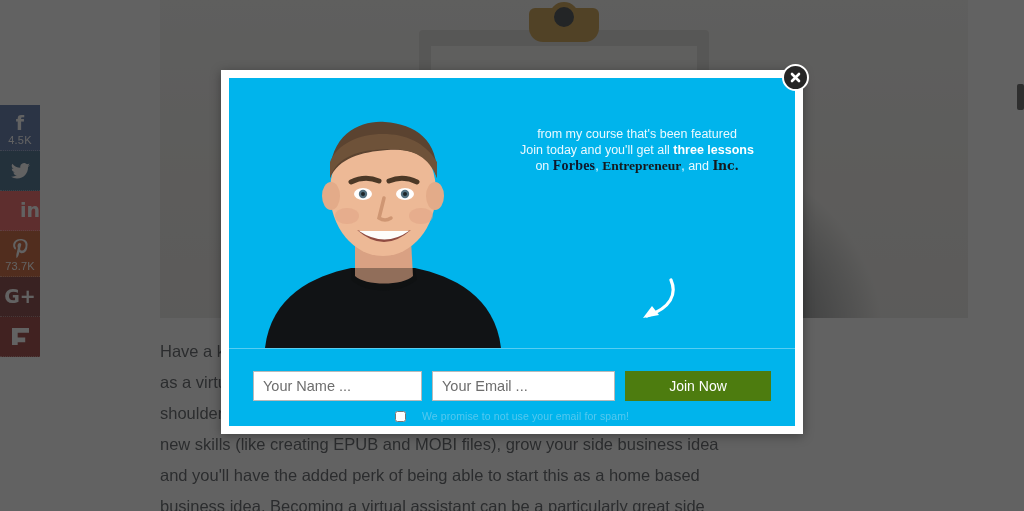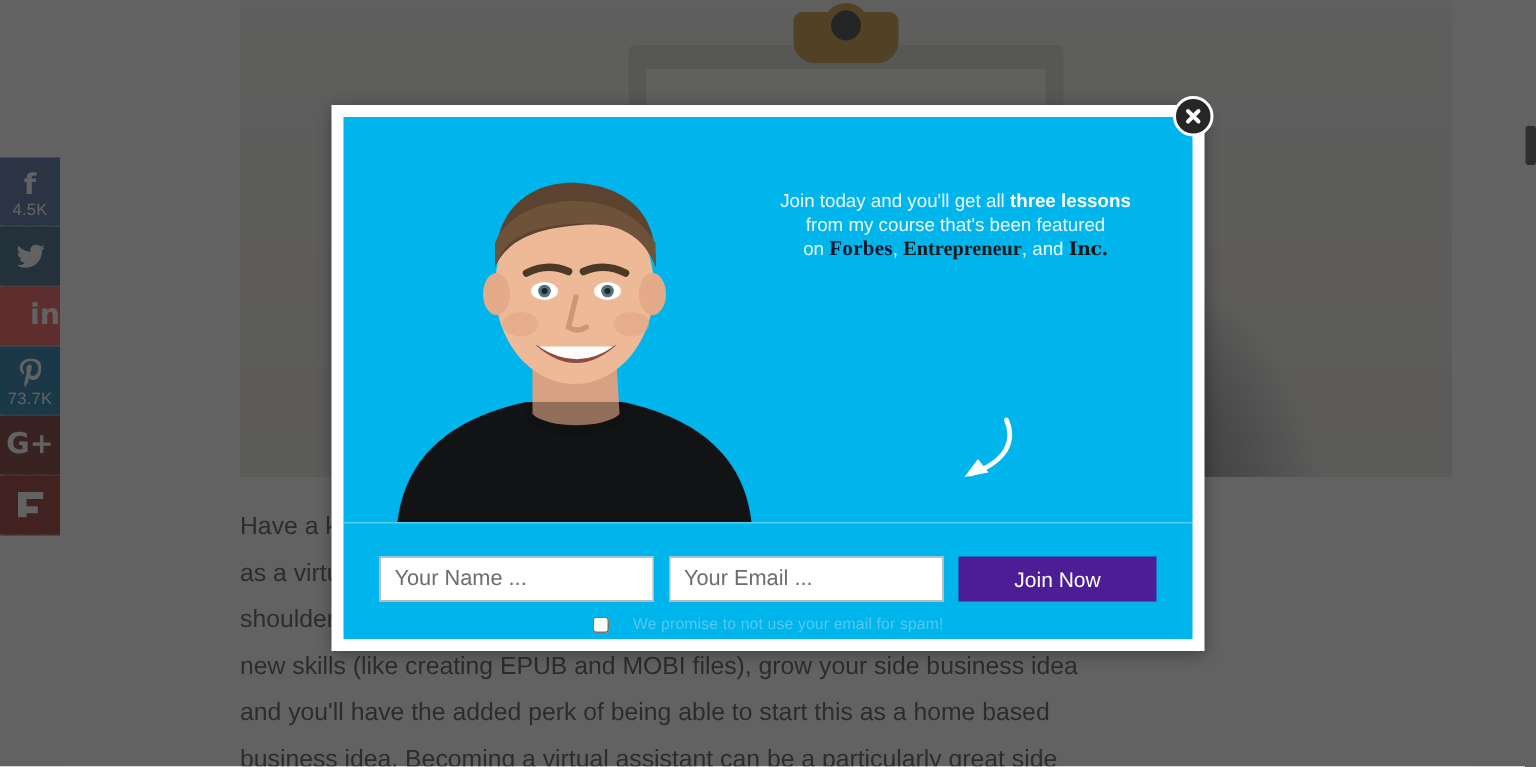--- a/index.html
+++ b/index.html
@@ -283,26 +283,26 @@
     border: 1px solid #b9b9b9;
     background: #ffffff;
     font-family: "Liberation Sans", sans-serif;
     font-size: 14.5px;
     color: #5c5c5c;
     padding: 0 9px;
     box-sizing: border-box;
     outline: none;
   }
   .m-input::placeholder { color: #6d6d6d; opacity: 1; }
-  .m-input.name { width: 183px; }
+  .m-input.name { width: 169px; }
   .m-input.email { width: 183px; }
   .m-submit {
     width: 153px;
     height: 30px;
-    background: #4c1d95;
+    background: #4d7c0f;
     border: none;
     color: #ffffff;
     font-family: "Liberation Sans", sans-serif;
     font-size: 14px;
     cursor: pointer;
     padding: 0;
   }
   .m-consent {
     margin-top: 9px;
     display: flex;
@@ -366,21 +366,21 @@
       <div class="social-item short" style="background: rgb(31, 79, 115);">
         <span class="glyph">
           <svg width="19" height="16" viewBox="0 0 24 20">
             <path fill="#fff" d="M24 2.4a9.8 9.8 0 0 1-2.8.8A4.9 4.9 0 0 0 23.3.4a9.8 9.8 0 0 1-3.1 1.2A4.9 4.9 0 0 0 11.8 6 13.9 13.9 0 0 1 1.7.9 4.9 4.9 0 0 0 3.2 7.4 4.8 4.8 0 0 1 1 6.8v.1a4.9 4.9 0 0 0 3.9 4.8 4.9 4.9 0 0 1-2.2.1 4.9 4.9 0 0 0 4.6 3.4A9.9 9.9 0 0 1 0 17.3 13.9 13.9 0 0 0 7.5 19.5c9.1 0 14-7.5 14-14v-.7A9.9 9.9 0 0 0 24 2.4z"></path>
           </svg>
         </span>
       </div>
       <div class="social-item short" style="background: #ef4444; align-items: flex-end;">
         <span class="glyph">in</span>
       </div>
-      <div class="social-item tall" style="background: #0369a1;">
+      <div class="social-item tall" style="background: #c2410c;">
         <span class="glyph">
           <svg width="17" height="20" viewBox="0 0 17 21">
             <path fill="#fff" d="M8.3 0C3.4 0 .8 3.2.8 6.7c0 1.6.9 3.6 2.3 4.3.2.1.3 0 .4-.2l.3-1.3c0-.1 0-.2-.1-.3A4 4 0 0 1 2.9 7c0-2.7 2.1-5.3 5.6-5.3 3.1 0 5.3 2 5.3 4.9 0 3.3-1.7 5.6-3.9 5.6-1.2 0-2-1-1.7-2.2.4-1.5 1.1-3 1.1-4.1 0-.9-.5-1.7-1.6-1.7-1.2 0-2.3 1.3-2.3 3.1 0 1.1.4 1.9.4 1.9l-1.5 6.4c-.4 1.8-.1 4.1 0 4.3 0 .1.2.2.3.1.1-.1 1.5-1.8 2-3.5l.7-2.8c.4.7 1.5 1.3 2.6 1.3 3.5 0 5.8-3.1 5.8-7.3C16.7 2.9 14 0 8.3 0z"></path>
           </svg>
         </span>
         <span class="count">73.7K</span>
       </div>
       <div class="social-item short" style="background: rgb(110, 27, 27);">
         <span class="glyph">G+</span>
       </div>
@@ -435,22 +435,22 @@
             <path d="M104 131 q 26 17 50 0 Z" fill="#fdfdfb"></path>
 
             <ellipse cx="92" cy="116" rx="12" ry="8" fill="#e0a183" opacity=".5"></ellipse>
             <ellipse cx="166" cy="116" rx="12" ry="8" fill="#e0a183" opacity=".5"></ellipse>
           </svg>
         </div>
 
         <div class="m-copy">
 
           <div class="m-sub">
+            <div>from my course that's been featured</div>
             <div><span>Join today and you'll get all </span><b>three lessons</b></div>
-            <div>from my course that's been featured</div>
             <div><span>on </span><span class="brand-forbes">Forbes</span><span>, </span><span class="brand-entrepreneur">Entrepreneur</span><span>, and </span><span class="brand-inc">Inc.</span></div>
           </div>
         </div>
 
         <div class="m-arrow">
           <svg width="54" height="46" viewBox="0 0 54 46">
             <path d="M42 2 C 48 16, 42 30, 18 38" stroke="#ffffff" stroke-width="3.2" fill="none" stroke-linecap="round"></path>
             <path d="M14 40 L 30 37 L 23 28 Z" fill="#ffffff"></path>
           </svg>
         </div>

